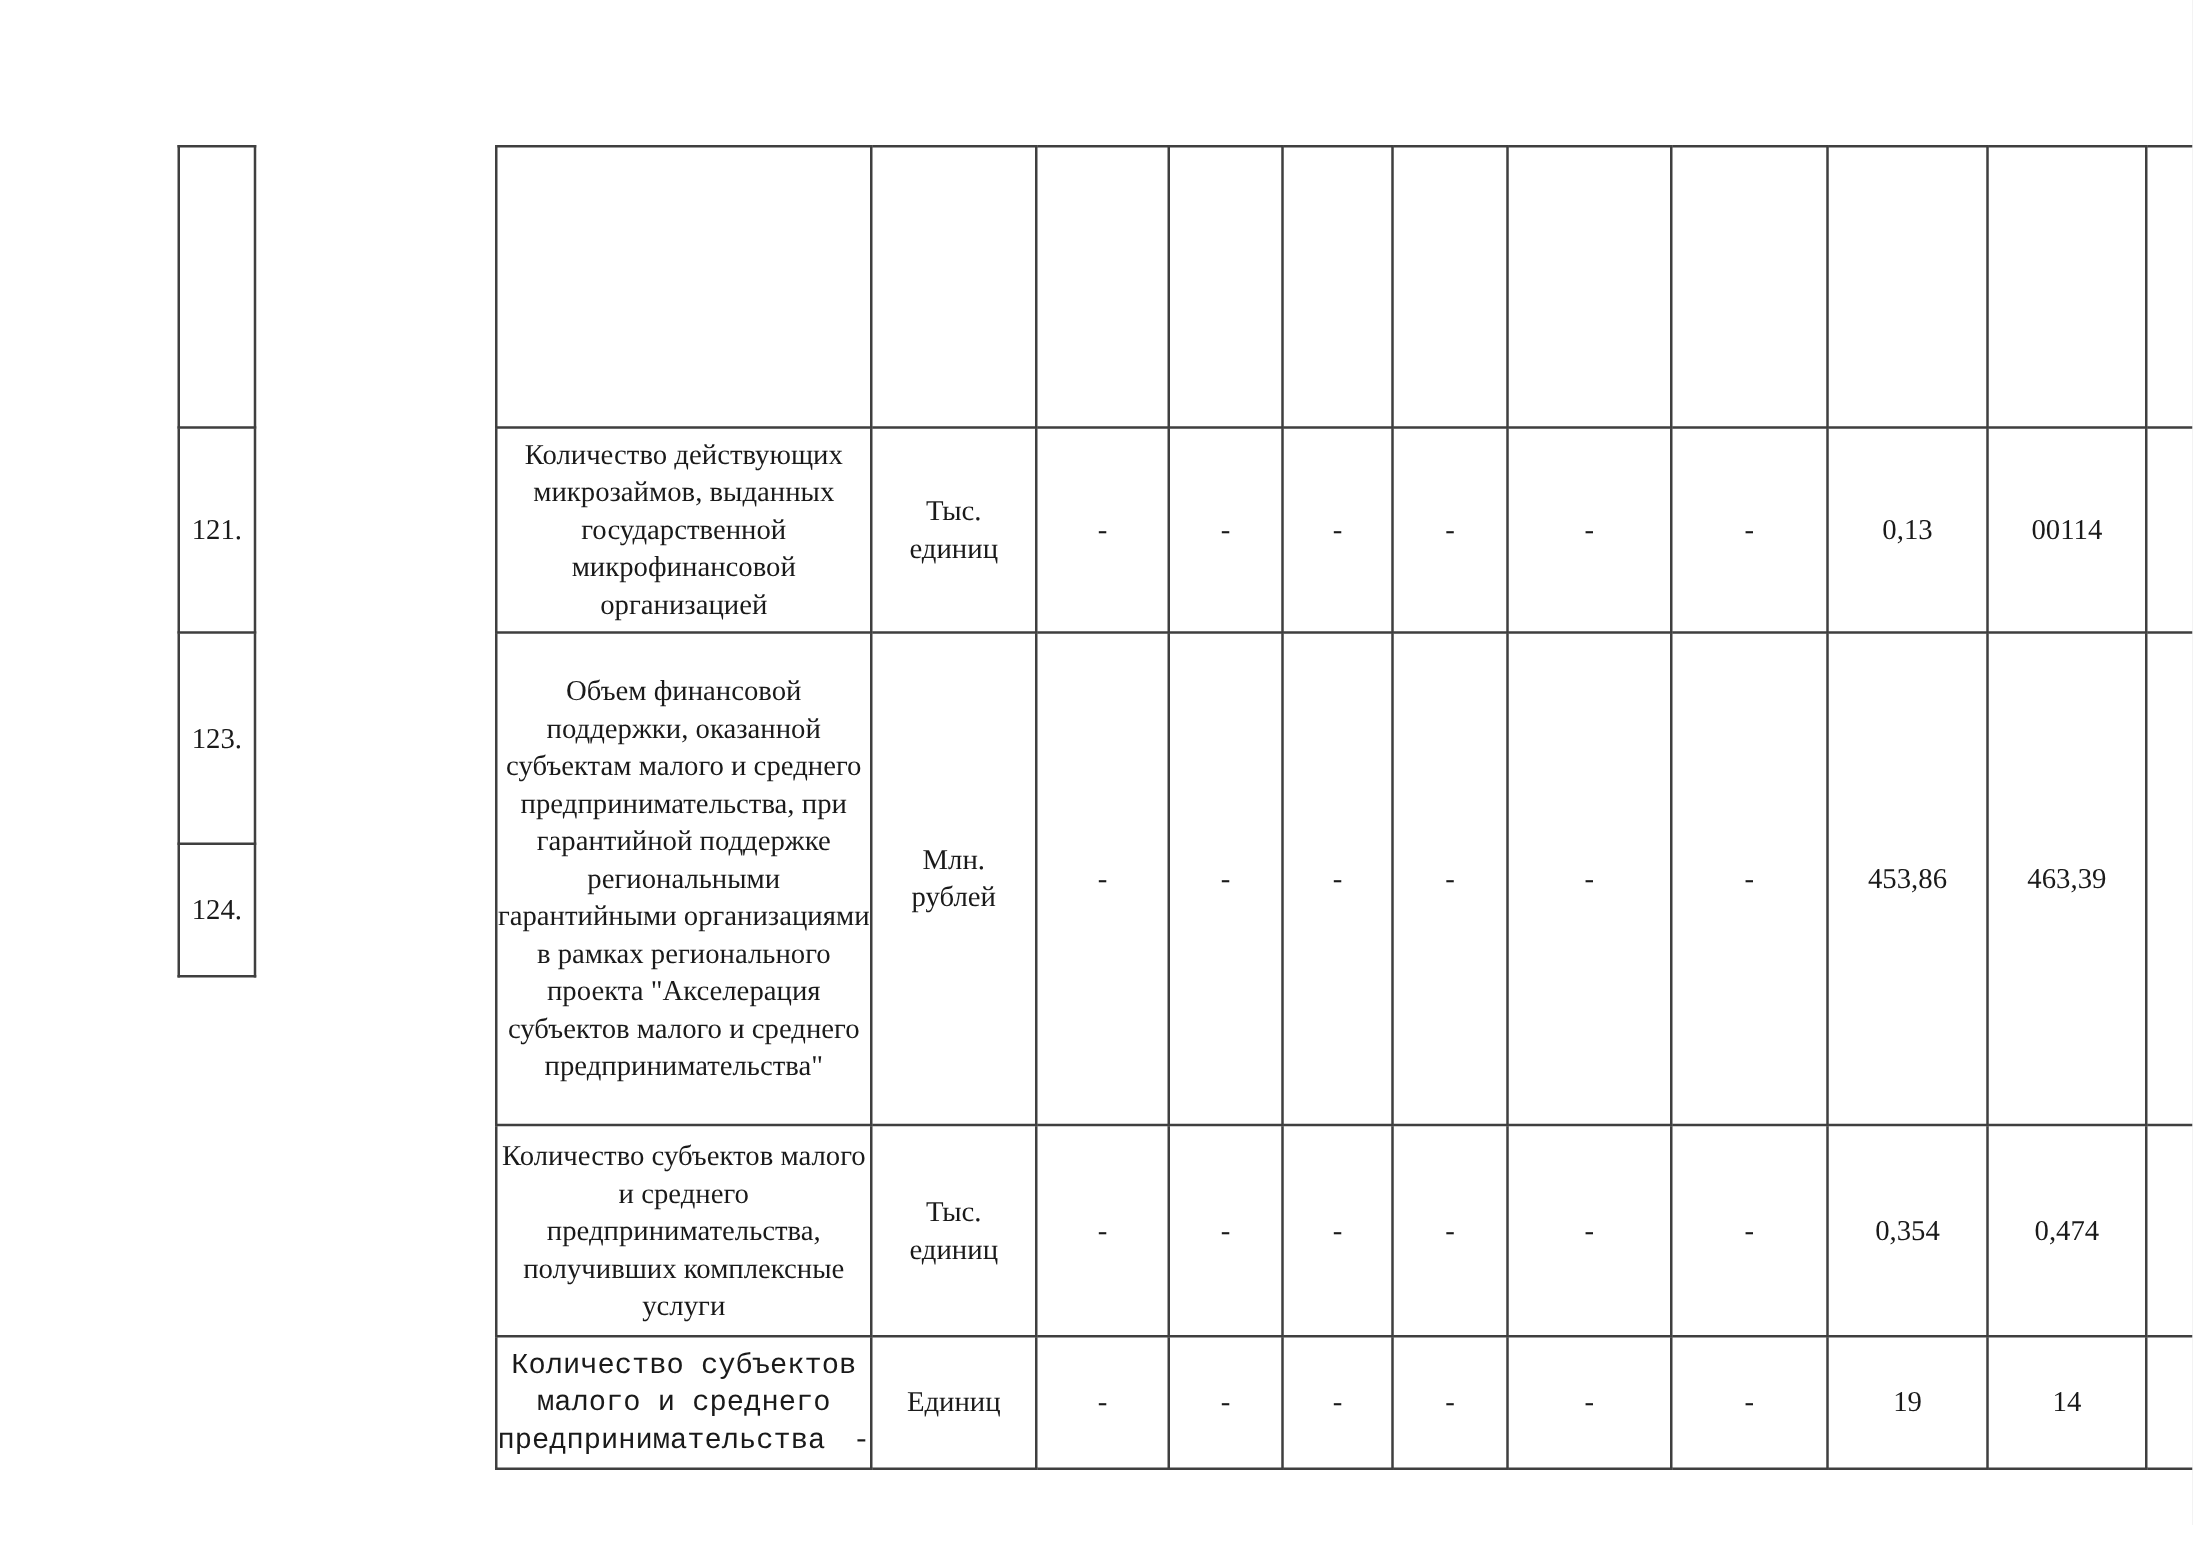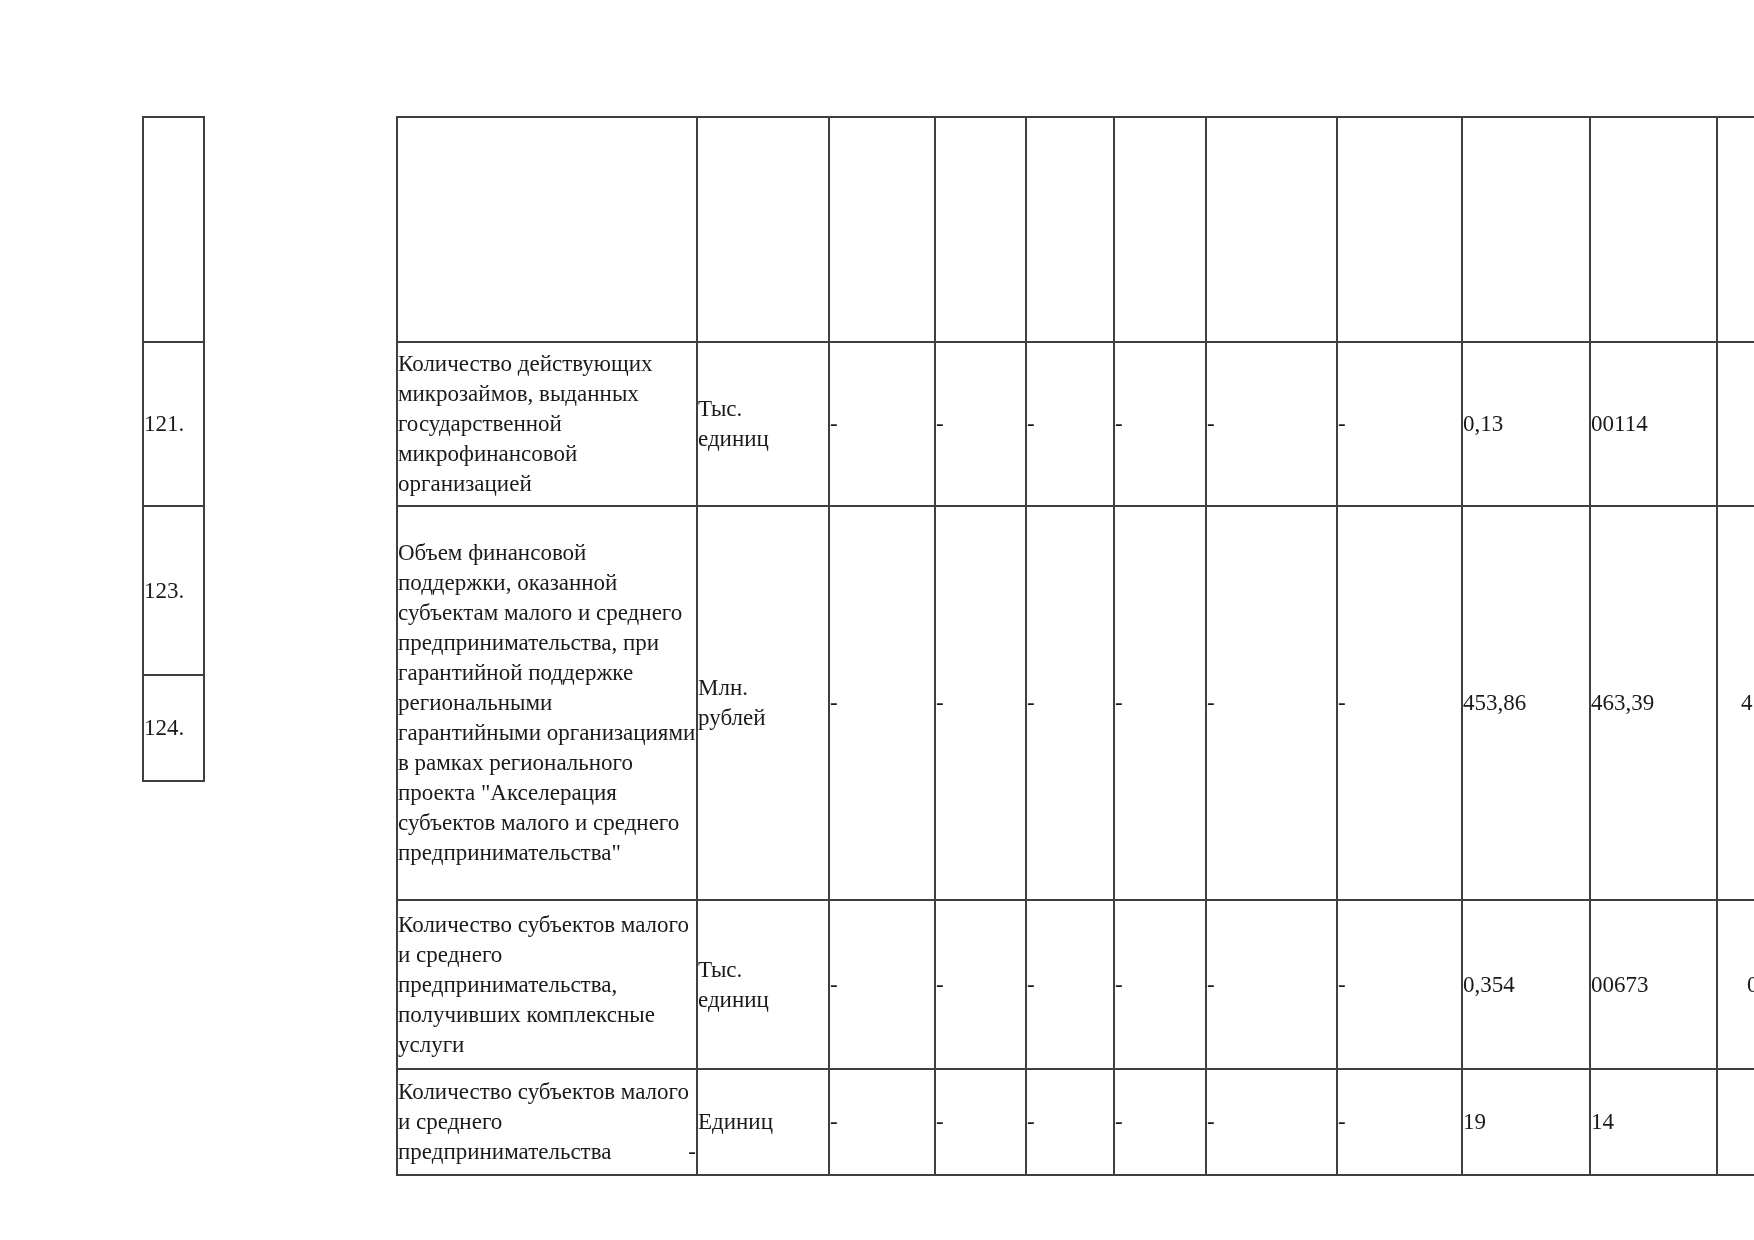--- a/index.html
+++ b/index.html
@@ -15,21 +15,21 @@
   }
   table.tbl{
     border-collapse:collapse;
     table-layout:fixed;
     position:absolute;
   }
   table.tbl td{
     border:2px solid #3f3f3f;
     padding:0;
     vertical-align:middle;
-    text-align:left;
+    text-align:center;
     line-height:30px;
     overflow:hidden;
   }
   
   .num-tbl{left:142px;top:116px;width:61px;padding-left:32px;}
   
   .main-tbl{left:396px;top:116px;width:1460px;}
   
   tr.h-head{height:225px;}
   tr.h-121{height:164px;}
@@ -39,21 +39,21 @@
   
   td.name{
     vertical-align:top;
     text-align:justify;
     padding:4px 6px 0 6px;
   }
   td.name div{overflow:hidden;}
   td.name div.mh-121{max-height:158px;}
   td.name div.mh-122{max-height:390px;}
   td.name div.mh-123{max-height:164px;}
-  td.name div.mh-124{max-height:100px;}
+  td.name div.mh-124{max-height:100px;font-family:Liberation Mono, monospace;}
   td.name.justify-last{text-align-last:justify;}
   td.unit{white-space:pre-line;margin-left:32px;}
   td.cut{text-align:left;}
   td.cut.cut-a{padding-left:23px;}
   td.cut.cut-b{padding-left:29px;}
 </style>
 </head>
 <body>
 
 <div class="page">
@@ -148,21 +148,21 @@
           </td>
       <td class="unit">Тыс.
 единиц</td>
       <td>-</td>
       <td>-</td>
       <td>-</td>
       <td>-</td>
       <td>-</td>
       <td>-</td>
       <td>0,354</td>
-      <td>00673</td>
+      <td>0,474</td>
       <td class="cut cut-b">0</td>
     </tr>
 
     <tr class="h-124">
       <td class="name justify-last">
             <div class="mh-124">Количество субъектов малого и среднего предпринимательства -</div>
           </td>
       <td class="unit">Единиц</td>
       <td>-</td>
       <td>-</td>

